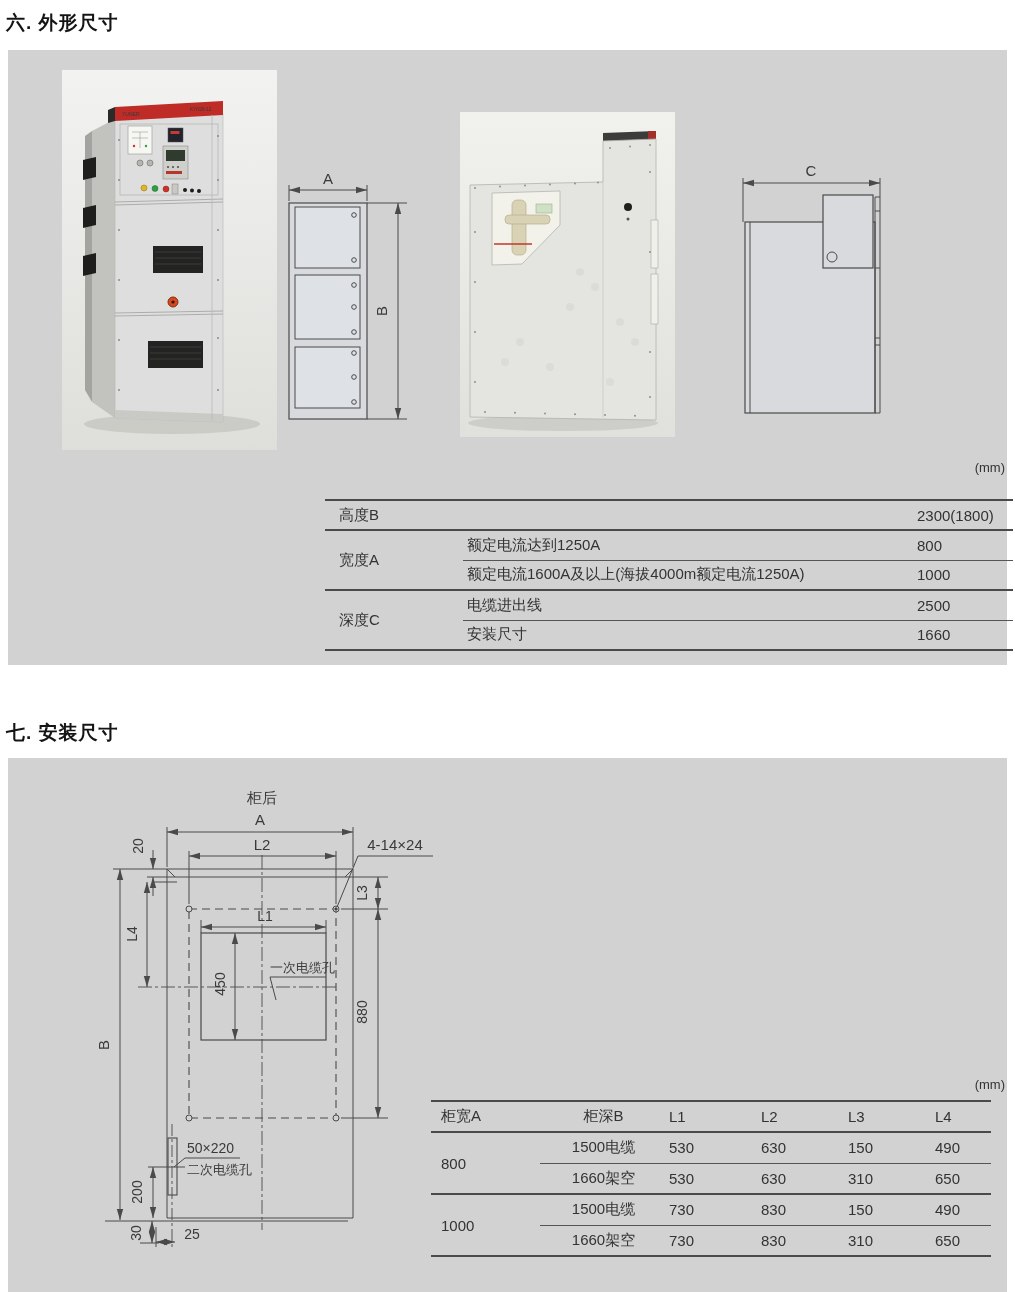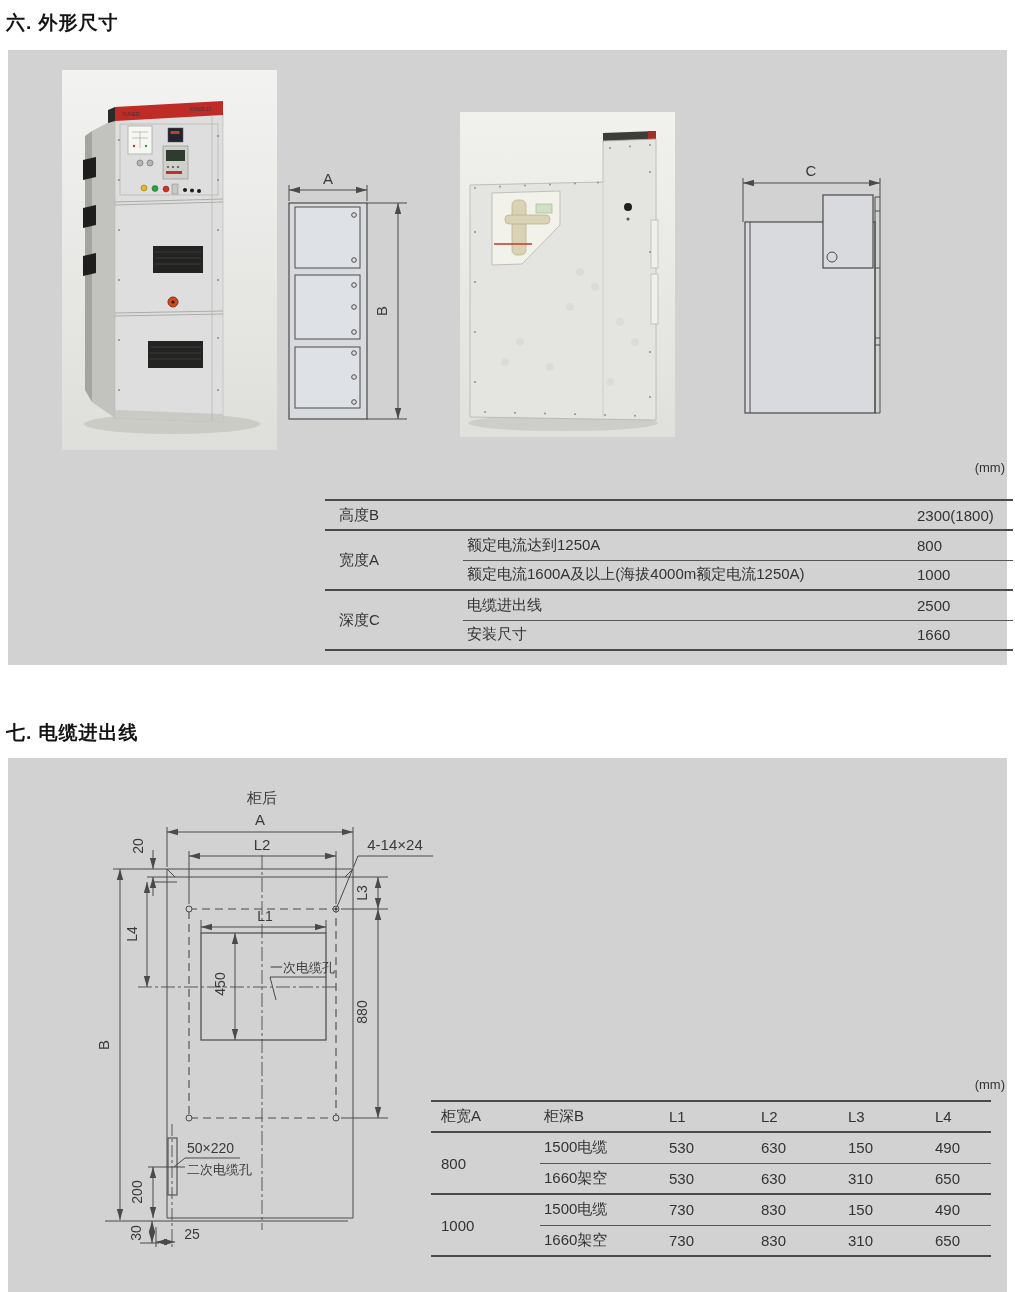--- a/index.html
+++ b/index.html
@@ -16,21 +16,21 @@
   #t1 .c1{width:124px;padding-left:14px;}
   #t1 .c2{width:446px;padding-left:4px;}
   #t1 .c3{width:96px;padding-left:4px;}
   #t1 tr{height:30px;}
   .bt{border-top:2px solid #4a4a4a;}
   .bb{border-bottom:2px solid #4a4a4a;}
   .bp{border-bottom:1.4px solid #555;margin-left:44px;}
   
   #t2{width:550px;}
   #t2 .d1{width:99px;padding-left:10px;}
-  #t2 .d2{width:119px;padding-left:4px;}
+  #t2 .d2{width:119px;padding-left:4px;text-align:center;}
   #t2 .d3{width:86px;}
   #t2 .d4{width:81px;}
   #t2 .d5{width:81px;}
   #t2 .d6{width:56px;}
   #t2 tr{height:31px;}
   svg text{fill:#3a3a3a;}
   .dimtxt{font-size:14px;}
   .biglab{font-size:15px;}
   .cjk{font-size:13px;}
 </style>
@@ -257,21 +257,21 @@
       <td class="c2 bp">电缆进出线</td>
       <td class="c3 bp">2500</td>
     </tr>
     <tr>
       <td class="c2 bb">安装尺寸</td>
       <td class="c3 bb">1660</td>
     </tr>
   </tbody>
     </table>
 
-  <div class="sec-title" style="top:720px;">七. 电缆进出线</div>
+  <div class="sec-title" style="top:720px;">七. 安装尺寸</div>
 
   <div class="panel" style="top:758px;height:534px;"></div>
 
   <svg class="abs" style="left:95px;top:772px;" width="345" height="515" viewBox="0 0 345 515">
     <g stroke="#4a4a4a" stroke-width="1" fill="none">
 
       <line x1="18" y1="97" x2="258" y2="97"></line>
       <line x1="52" y1="105" x2="250" y2="105"></line>
       <line x1="72" y1="97" x2="80" y2="105"></line>
       <line x1="258" y1="97" x2="250" y2="105"></line>

